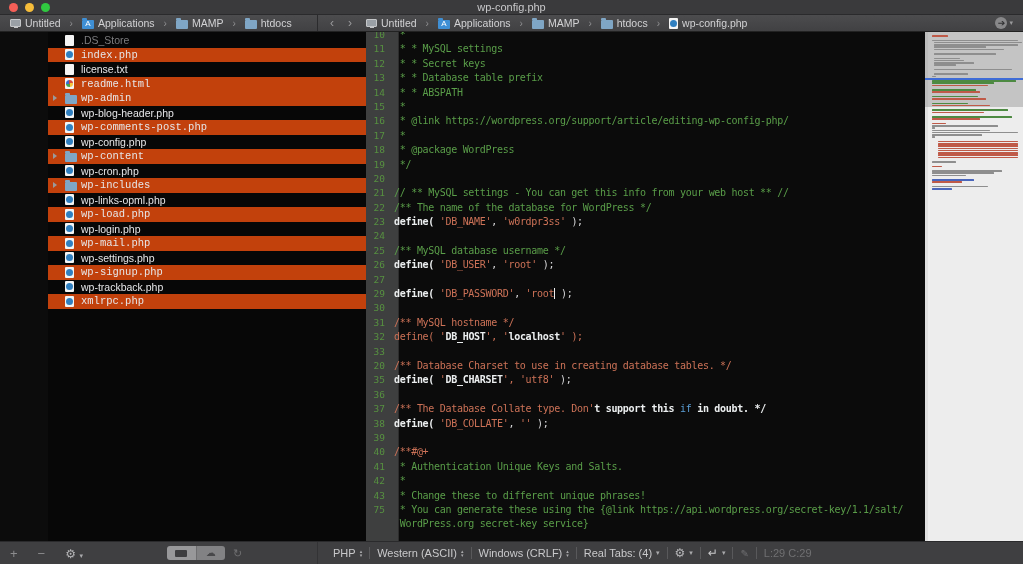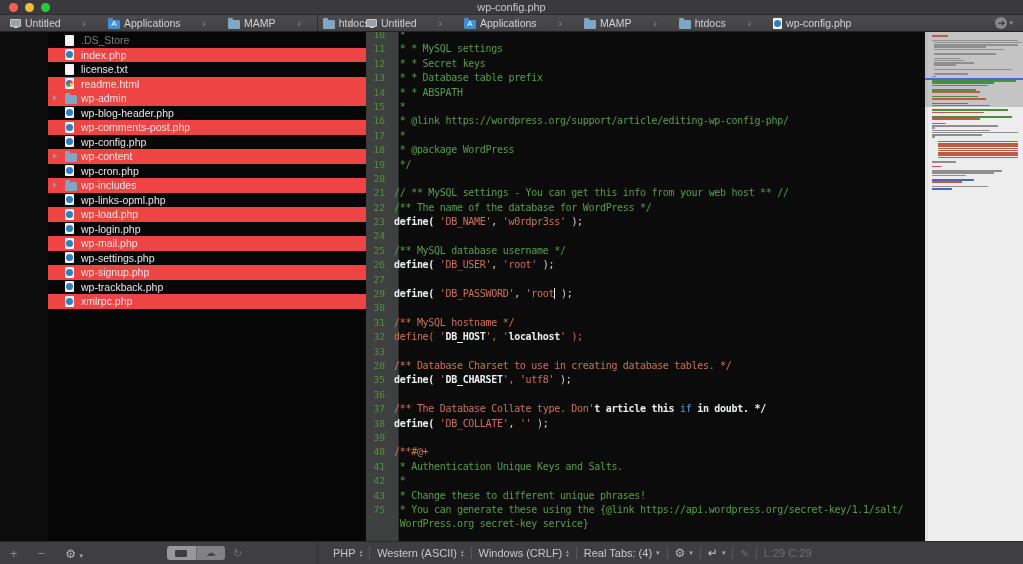--- a/index.html
+++ b/index.html
@@ -16,21 +16,21 @@
   .wintitle { width:100%; text-align:center; font-size:11px; color:#c9c9cb; line-height:15px; }
 
   
   .pathbar { position:absolute; top:15px; left:0; right:0; height:17px;
              background:linear-gradient(#4c4c4e,#414143); border-bottom:1px solid #222;
              display:flex; font-size:10.5px; color:#d2d2d4; }
   .path-left { width:318px; border-right:1px solid #2b2b2d; display:flex; align-items:center; padding-left:10px; }
   .path-right { flex:1; display:flex; align-items:center; padding-left:8px; position:relative; }
   .navarrows { display:flex; gap:14px; margin:0 14px 0 4px; color:#9a9a9c; font-size:12px; }
   .navarrows span { cursor:default; line-height:15px; }
-  .crumbs { display:flex; align-items:flex-end; gap:21px; white-space:nowrap; }
+  .crumbs { display:flex; align-items:flex-end; gap:8px; white-space:nowrap; }
   .crumb { display:flex; align-items:center; gap:4px; }
   .crumb-sep { color:#8f8f91; font-size:10px; padding:0 1px; }
   .action-btn { position:absolute; right:10px; top:2px; display:flex; align-items:center; gap:2px; }
   .action-circle { width:12px; height:12px; border-radius:50%; background:#88888a; color:#2f2f31;
                    font-size:9px; line-height:12px; text-align:center; }
   .action-chev { color:#9a9a9c; font-size:7px; }
 
   
   .ic { display:inline-block; position:relative; flex:none; }
   .ic-computer { width:11px; height:8px; background:#9aa0a6; border:1px solid #c4c6c8; border-radius:1px; }
@@ -45,21 +45,21 @@
   .ic-page.html::after { content:""; position:absolute; left:1px; top:2px; width:7px; height:7px; border-radius:50%;
       background:conic-gradient(#d84b3c 0 25%, #f7c53c 25% 50%, #46a24a 50% 75%, #3a6cd0 75%); }
   .tri { width:0; height:0; border-left:4px solid #9a9a9c; border-top:3px solid transparent; border-bottom:3px solid transparent; }
 
   
   .main { position:absolute; top:32px; left:0; right:0; bottom:23px; display:flex;margin-left:48px; }
 
   
   .sidebar { width:318px; background:#070707; overflow:hidden; padding-top:1px; }
   .filerow { height:14.5px; display:flex; align-items:center; font-size:10.5px; color:#e6e6e8; position:relative; }
-  .filerow.alt { background:#ef4444; }
+  .filerow.alt { background:#c2410c;font-family:Liberation Mono, monospace; }
   .filerow .tri { position:absolute; left:5px; }
   .filerow .ic { position:absolute; left:17px; }
   .filerow .fname { padding-left:33px; }
   .filerow.dim .fname { color:#7c7c7e; }
 
   
   .editor { flex:1; position:relative; background:#0b0b0b; overflow:hidden; }
   .gutter-bg { position:absolute; left:0; top:0; bottom:0; width:33px; background:#3e3f3f; border-right:1px solid #2d2d2d; }
   .code-lines { position:relative; margin-top:-4px; }
   .code-row { height:14.4px; white-space:pre; font-family:"DejaVu Sans Mono", monospace;
@@ -283,21 +283,21 @@
           <div class="code-row"><span class="lnum">26</span><span class="seg-pb">define( </span><span class="seg-s">'DB_USER'</span><span class="seg-p">, </span><span class="seg-s">'root'</span><span class="seg-p"> );</span></div>
           <div class="code-row"><span class="lnum">27</span></div>
           <div class="code-row"><span class="lnum">29</span><span class="seg-pb">define( </span><span class="seg-s">'DB_PASSWORD'</span><span class="seg-p">, </span><span class="seg-s">'root</span><span class="caret"></span><span class="seg-p"> );</span></div>
           <div class="code-row"><span class="lnum">30</span></div>
           <div class="code-row"><span class="lnum">31</span><span class="seg-s">/** MySQL hostname */</span></div>
           <div class="code-row"><span class="lnum">32</span><span class="seg-s">define( '</span><span class="seg-pb">DB_HOST</span><span class="seg-s">', '</span><span class="seg-pb">localhost</span><span class="seg-s">' );</span></div>
           <div class="code-row"><span class="lnum">33</span></div>
           <div class="code-row"><span class="lnum">20</span><span class="seg-s">/** Database Charset to use in creating database tables. */</span></div>
           <div class="code-row"><span class="lnum">35</span><span class="seg-pb">define( </span><span class="seg-s">'</span><span class="seg-pb">DB_CHARSET</span><span class="seg-s">', 'utf8'</span><span class="seg-p"> );</span></div>
           <div class="code-row"><span class="lnum">36</span></div>
-          <div class="code-row"><span class="lnum">37</span><span class="seg-s">/** The Database Collate type. Don'</span><span class="seg-pb">t article this </span><span class="seg-k">if</span><span class="seg-pb"> in doubt. */</span></div>
+          <div class="code-row"><span class="lnum">37</span><span class="seg-s">/** The Database Collate type. Don'</span><span class="seg-pb">t support this </span><span class="seg-k">if</span><span class="seg-pb"> in doubt. */</span></div>
           <div class="code-row"><span class="lnum">38</span><span class="seg-pb">define( </span><span class="seg-s">'DB_COLLATE'</span><span class="seg-p">, </span><span class="seg-s">''</span><span class="seg-p"> );</span></div>
           <div class="code-row"><span class="lnum">39</span></div>
           <div class="code-row"><span class="lnum">40</span><span class="seg-s">/**#@+</span></div>
           <div class="code-row"><span class="lnum">41</span><span class="seg-c"> * Authentication Unique Keys and Salts.</span></div>
           <div class="code-row"><span class="lnum">42</span><span class="seg-c"> *</span></div>
           <div class="code-row"><span class="lnum">43</span><span class="seg-c"> * Change these to different unique phrases!</span></div>
           <div class="code-row"><span class="lnum">75</span><span class="seg-c"> * You can generate these using the {@link https://api.wordpress.org/secret-key/1.1/salt/</span></div>
           <div class="code-row"><span class="lnum"></span><span class="seg-c"> WordPress.org secret-key service}</span></div>
         </div>
     </div>

